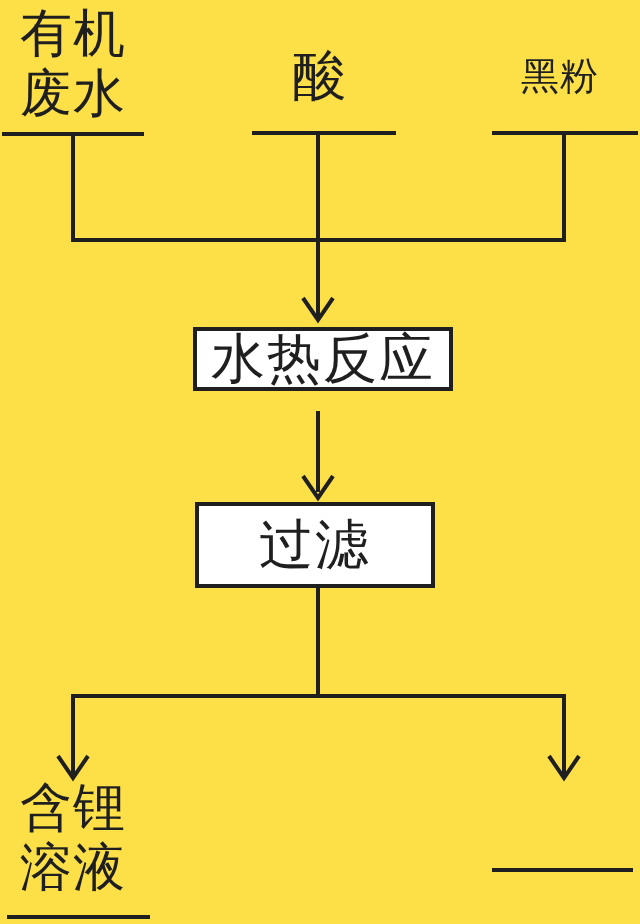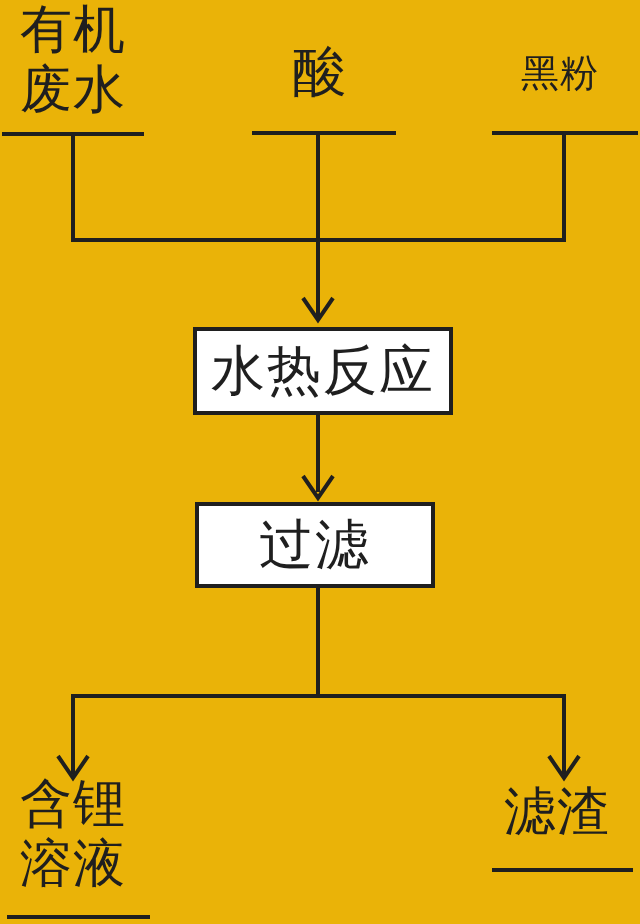--- a/index.html
+++ b/index.html
@@ -1,21 +1,21 @@
 <!DOCTYPE html>
 <html><head>
 <meta charset="utf-8">
 <style>
   html, body { margin: 0; padding: 0; background: #ffffff; }
   .canvas {
     position: relative;
     width: 640px;
     height: 924px;
-    background: #eab308;
-    font-family: Liberation Mono, monospace;
+    background: #fde047;
+    font-family: Liberation Serif, serif;
     color: #1f1f1f;
     overflow: hidden;
   }
   svg.wires { position: absolute; left: 0; top: 0; width: 640px; height: 924px; }
   .label {
     position: absolute;
     text-align: center;
     white-space: pre-line;
     font-weight: 500;
     color: #1f1f1f;
@@ -31,21 +31,21 @@
     box-sizing: border-box;
     border: 4px solid #1f1f1f;
     background: #ffffff;
     display: flex;
     align-items: center;
     justify-content: center;
     font-size: 54px;
     font-weight: 500;
     letter-spacing: 2px;
   }
-  .box-hydro  { left: 193px; top: 327px; width: 260px; height: 88px; }
+  .box-hydro  { left: 193px; top: 327px; width: 260px; height: 64px; }
   .box-filter { left: 195px; top: 502px; width: 240px; height: 86px; }
 </style>
 </head>
 <body>
 
 <div class="canvas">
 
   <svg class="wires" viewBox="0 0 640 924" fill="none" stroke="#1f1f1f" stroke-width="4">
 
     <path d="M2 134 H144"></path>
@@ -86,15 +86,14 @@
     <span>水热反应</span>
   </div>
 
   <div class="box box-filter">
     <span>过滤</span>
   </div>
 
   <div class="label lbl-lithium">含锂
 溶液</div>
 
-  <div class="label lbl-residue">滤渣</div>
 
 </div>
 
 </body></html>

